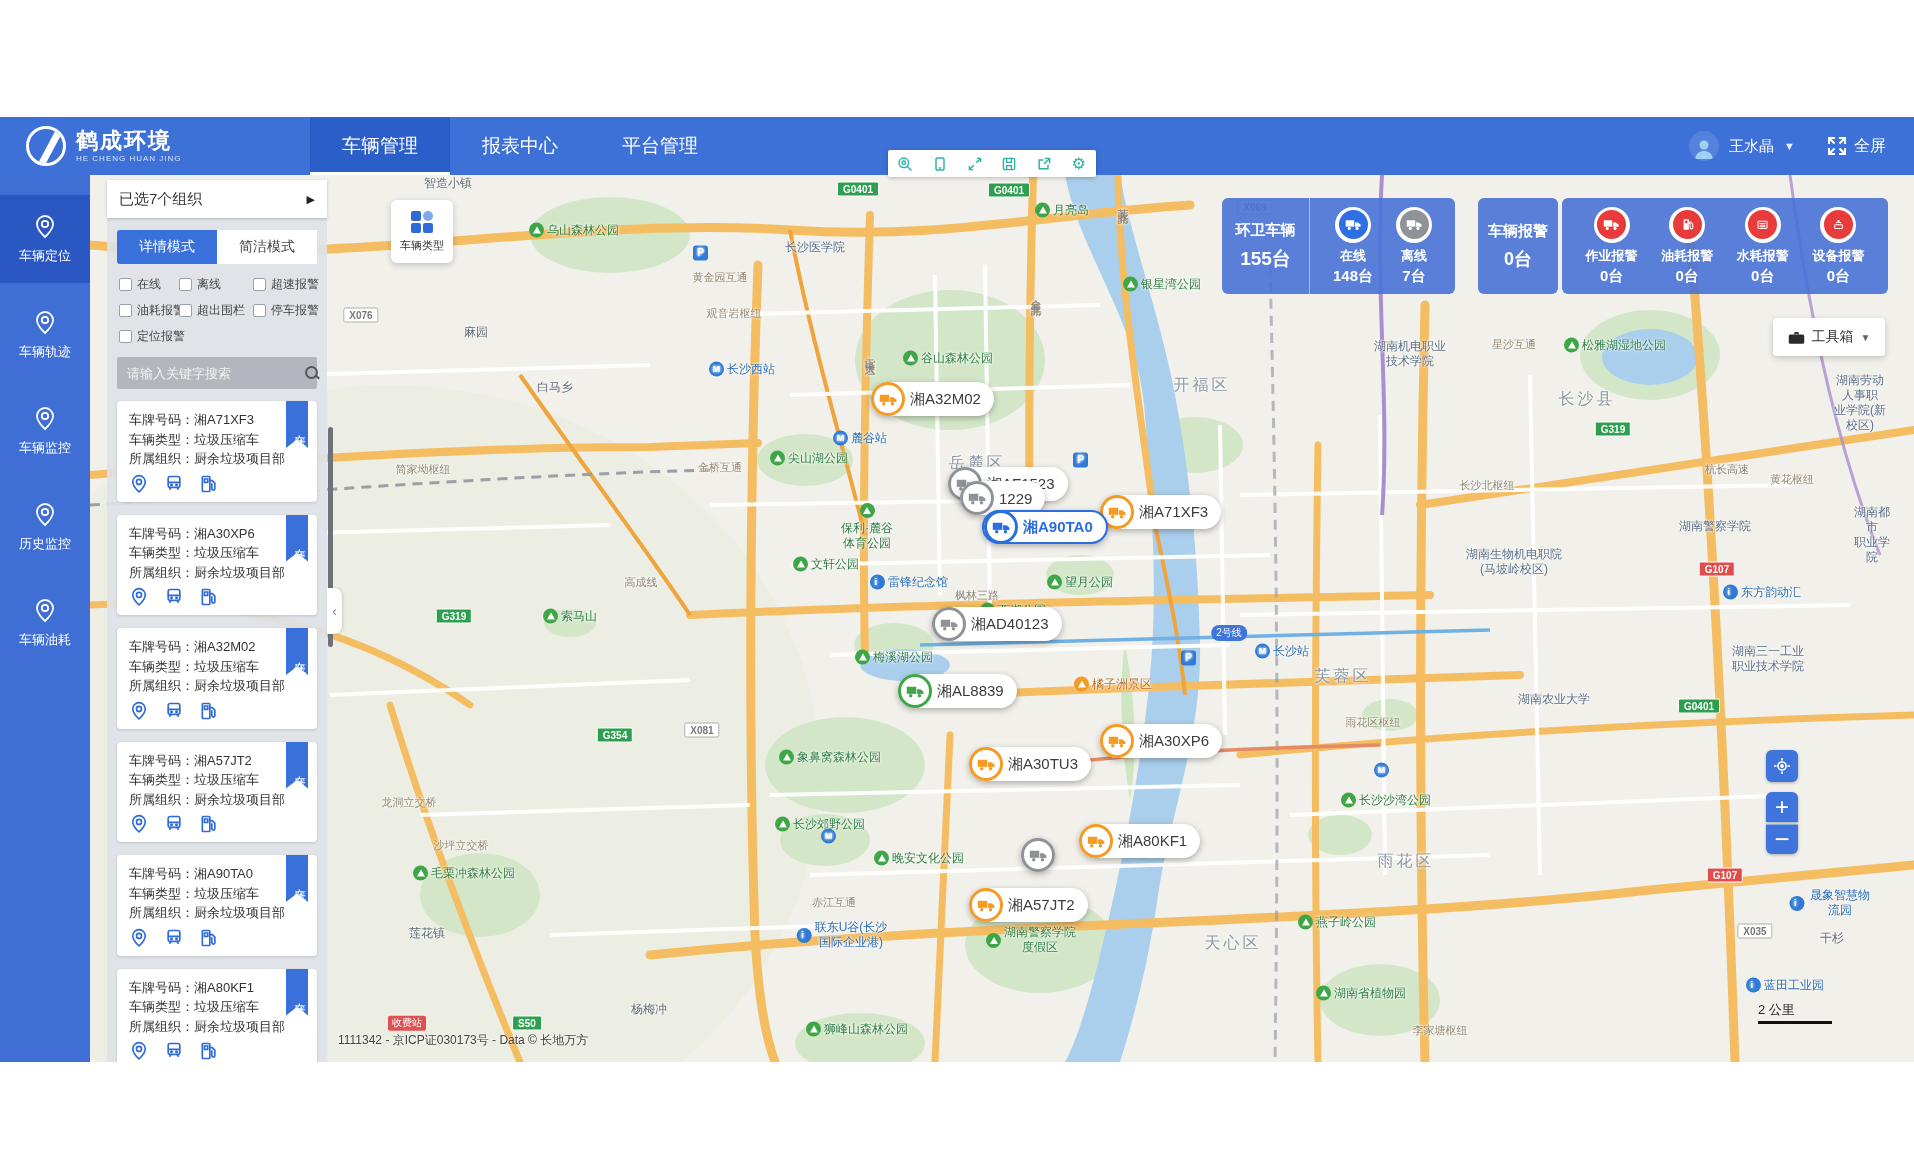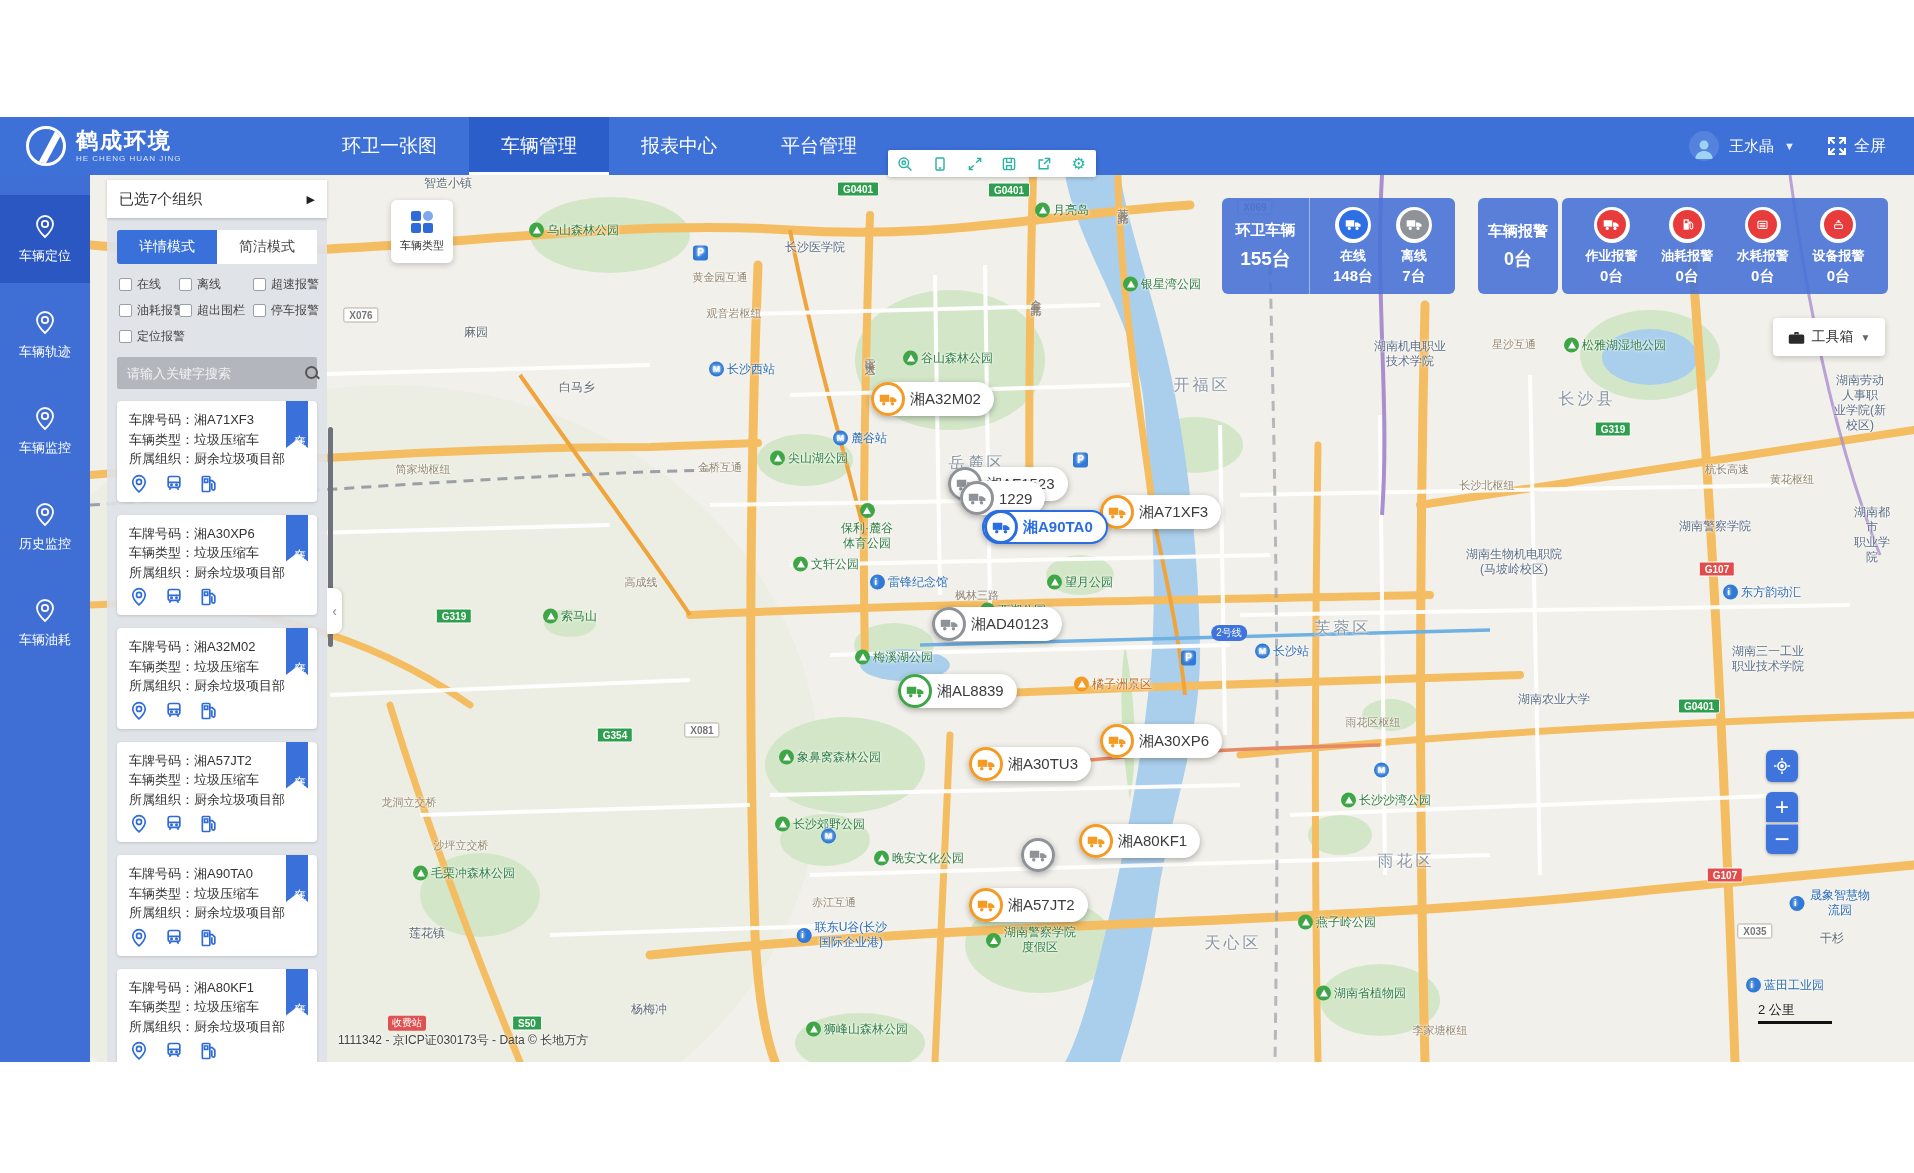--- a/index.html
+++ b/index.html
@@ -293,21 +293,21 @@
     </div>
     <div class="map-label k-rail" style="left: 652px; top: 194px;">
       <span class="dot"></span><span>长沙西站</span>
     </div>
     <div class="map-label k-park" style="left: 719px; top: 283px;">
       <span class="dot"></span><span>尖山湖公园</span>
     </div>
     <div class="map-label k-node" style="left: 630px; top: 293px;">
       <span>金桥互通</span>
     </div>
-    <div class="map-label k-town" style="left: 487px; top: 212px;">
+    <div class="map-label k-town" style="left: 465px; top: 212px;">
       <span>白马乡</span>
     </div>
     <div class="map-label k-node" style="left: 333px; top: 258px; margin-top: 37px;">
       <span>简家坳枢纽</span>
     </div>
     <div class="map-label k-town" style="left: 386px; top: 157px;">
       <span>麻园</span>
     </div>
     <div class="map-label k-district" style="left: 1112px; top: 210px;">
       <span>开福区</span>
@@ -355,21 +355,21 @@
     <div class="map-label k-school" style="left: 1678px; top: 484px;">
       <span>湖南三一工业
 职业技术学院</span>
     </div>
     <div class="map-label k-school" style="left: 1464px; top: 524px;">
       <span>湖南农业大学</span>
     </div>
     <div class="map-label k-node" style="left: 1283px; top: 548px;">
       <span>雨花区枢纽</span>
     </div>
-    <div class="map-label k-district" style="left: 1253px; top: 453px;">
+    <div class="map-label k-district" style="left: 1253px; top: 501px;">
       <span>芙蓉区</span>
     </div>
     <div class="map-label k-rail" style="left: 1192px; top: 476px;">
       <span class="dot"></span><span>长沙站</span>
     </div>
     <div class="map-label k-district" style="left: 887px; top: 288px;">
       <span>岳麓区</span>
     </div>
     <div class="map-label k-park" style="left: 777px; top: 352px; flex-direction: column;">
       <span class="dot"></span><span>保利·麓谷
@@ -810,23 +810,20 @@
 
 <div class="topbar">
   <div class="brand">
     <span class="logo-mark"></span>
     <span class="brand-text">
       <div class="bt1">鹤成环境</div>
       <div class="bt2">HE CHENG HUAN JING</div>
     </span>
   </div>
   <div class="nav">
-    <div class="nav-item">
-        <span>环卫一张图</span>
-      </div>
       <div class="nav-item active">
         <span>车辆管理</span>
       </div>
       <div class="nav-item">
         <span>报表中心</span>
       </div>
       <div class="nav-item">
         <span>平台管理</span>
       </div>
   </div>

